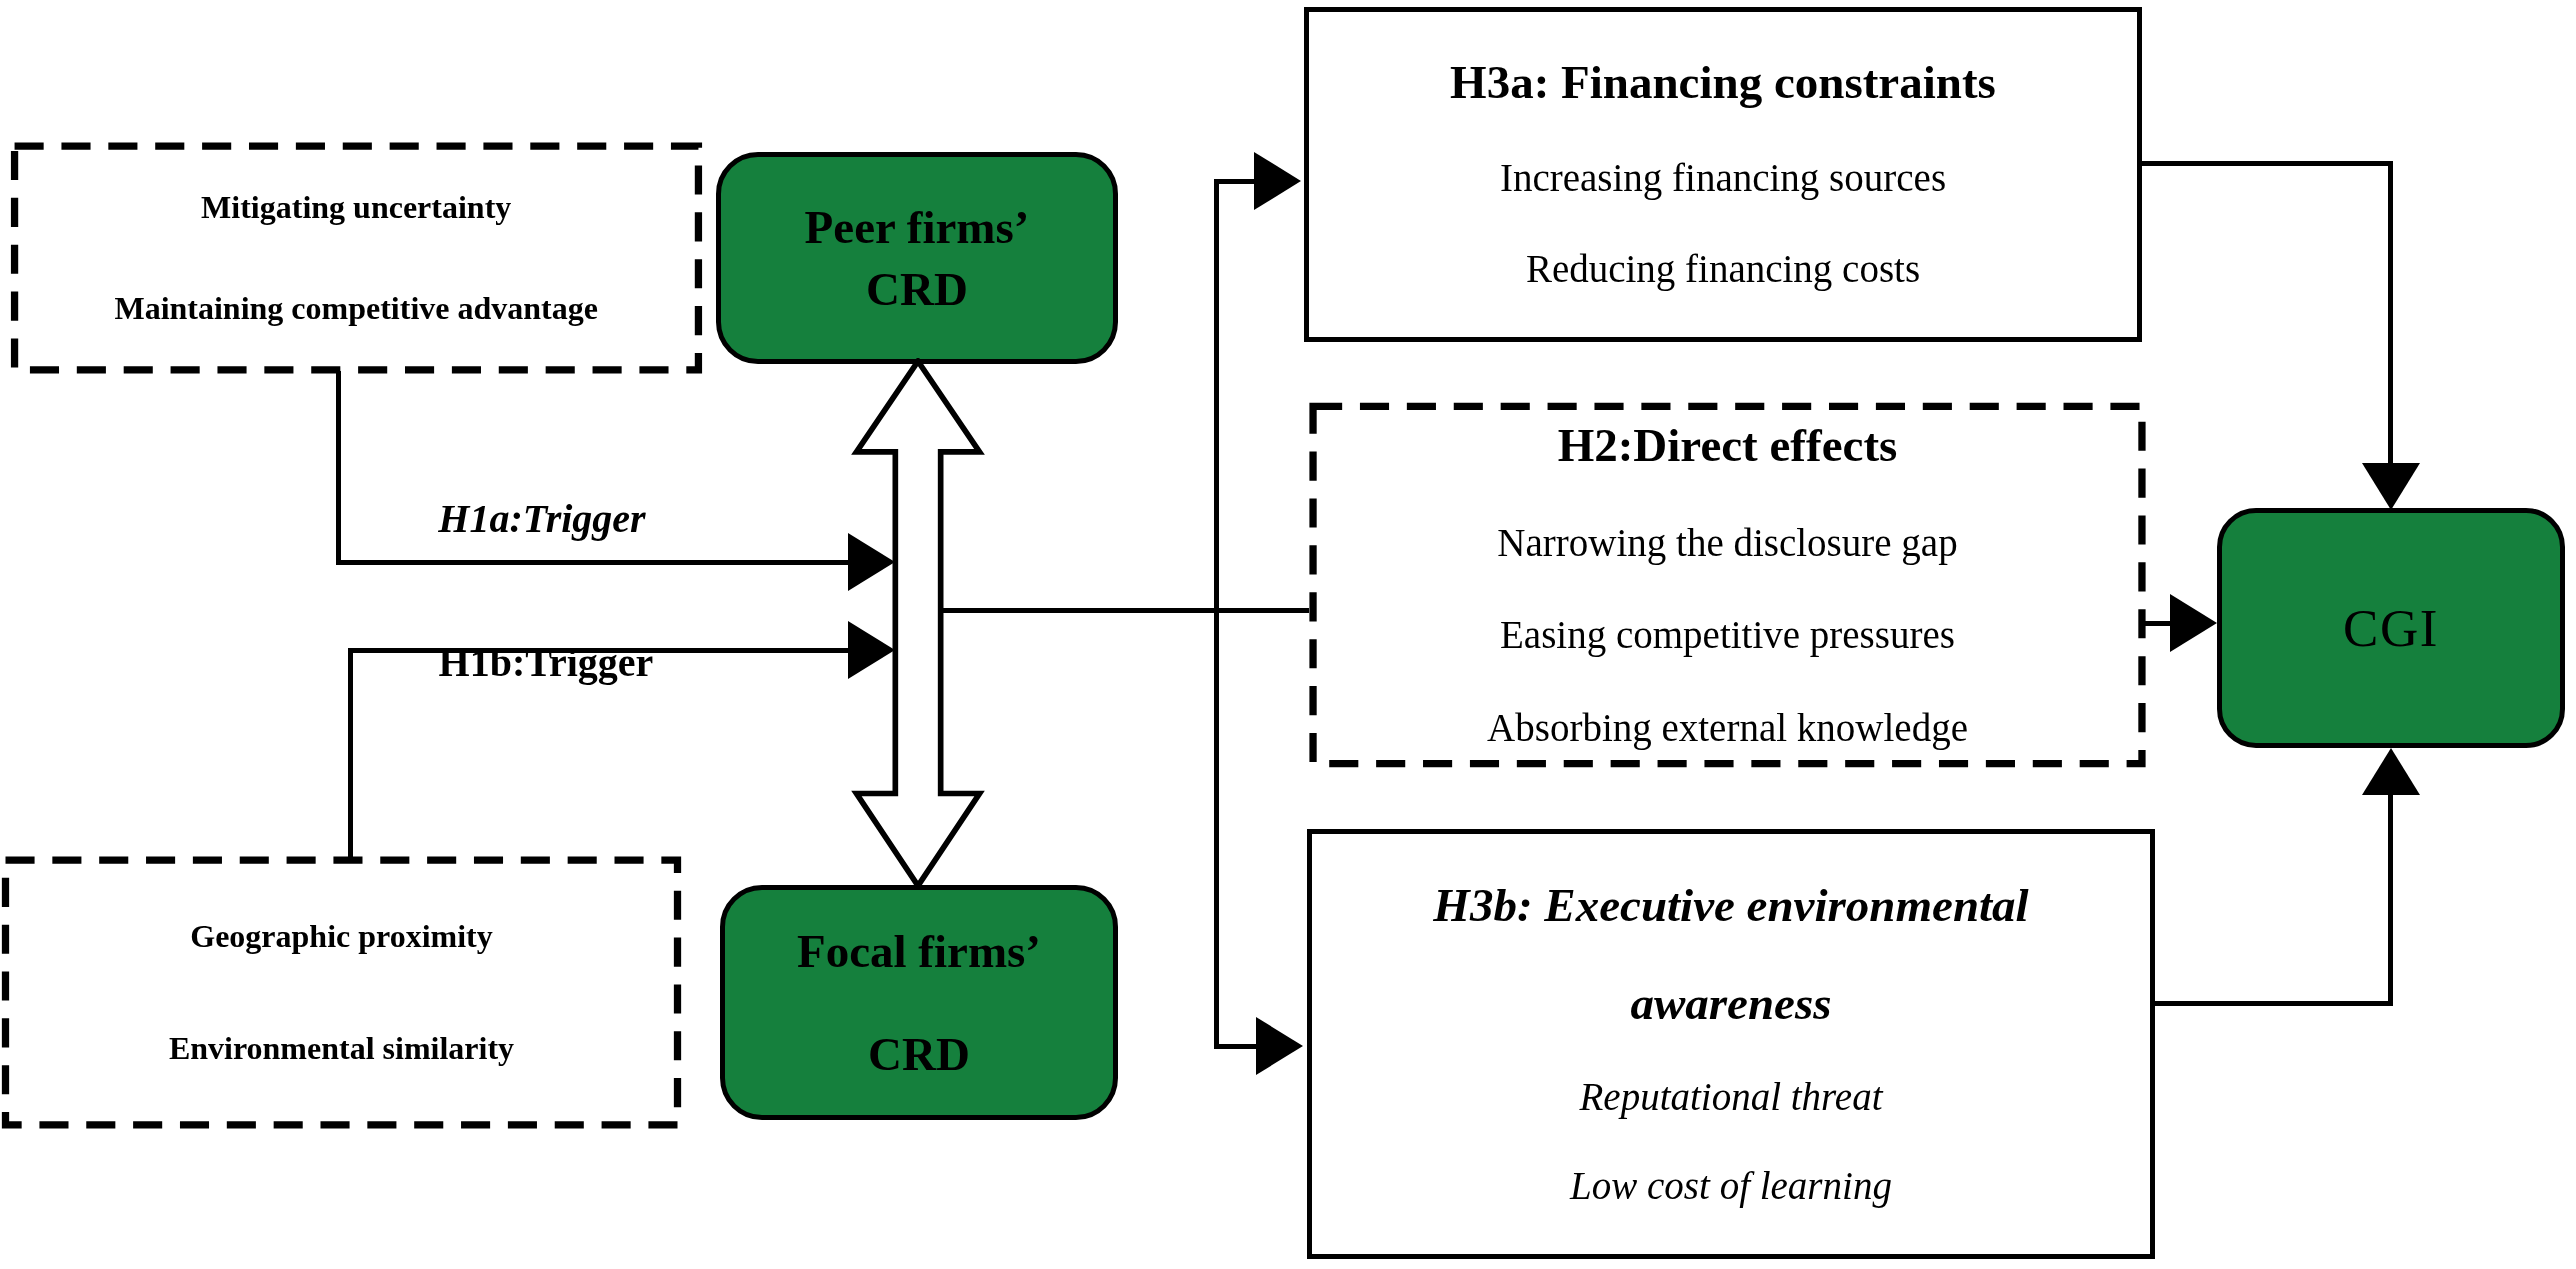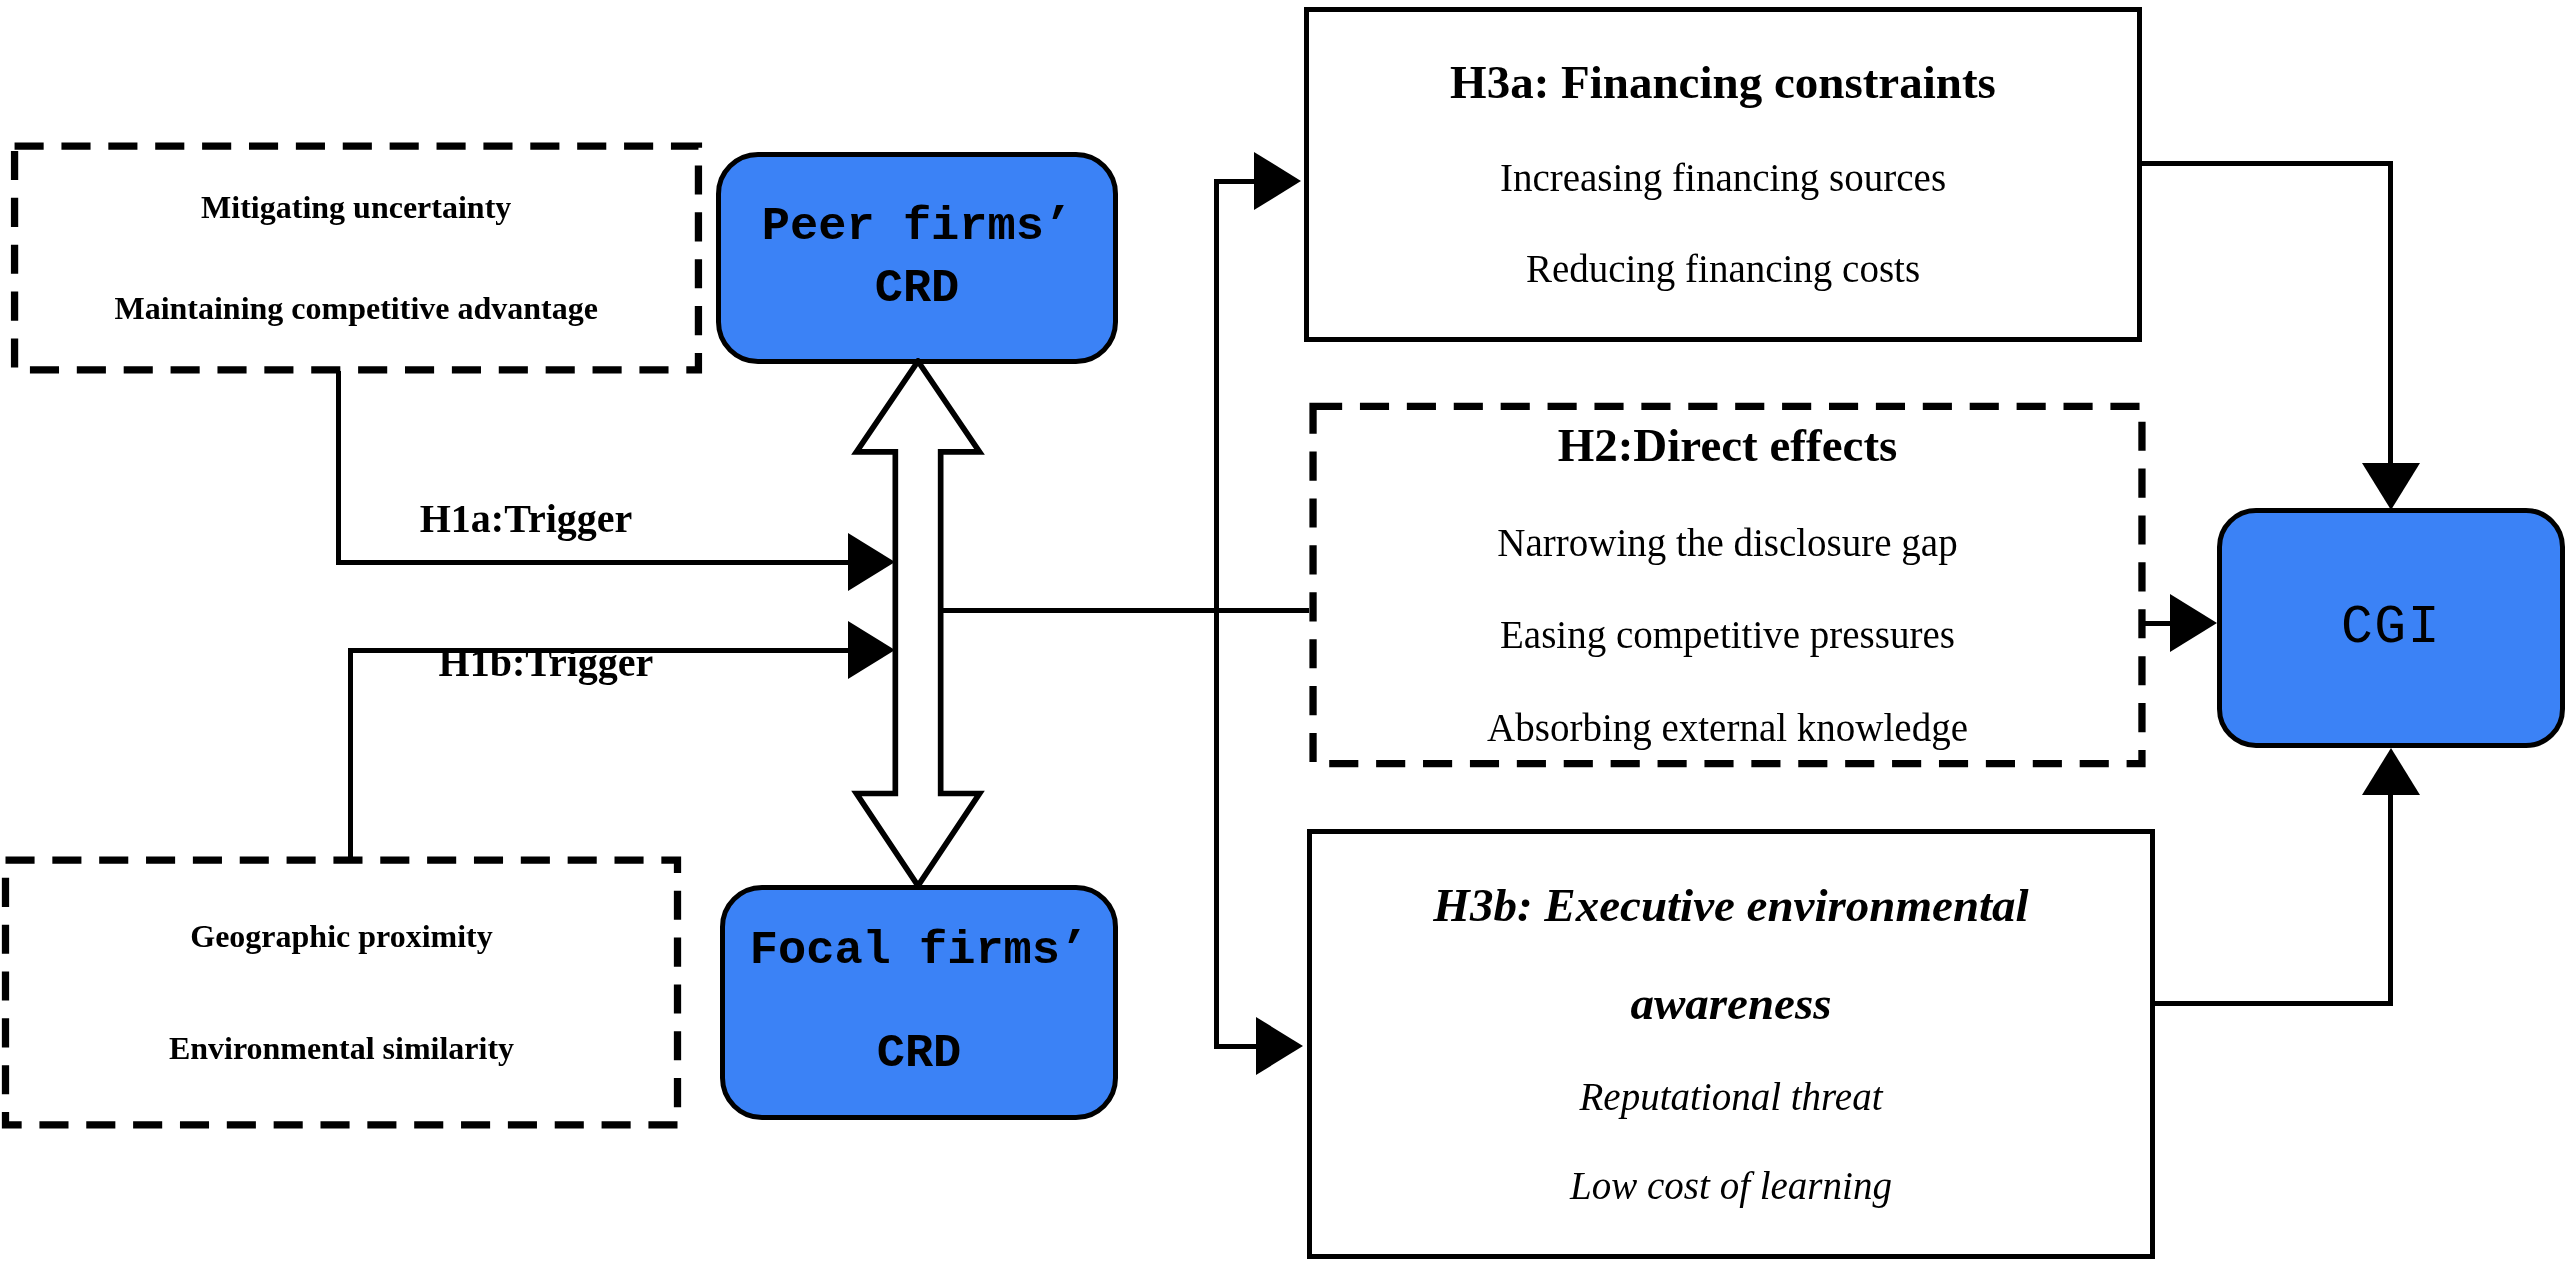--- a/index.html
+++ b/index.html
@@ -3,22 +3,22 @@
 <meta charset="utf-8">
 <style>
   html,body{margin:0;padding:0;background:#ffffff;}
   #canvas{
     position:relative;width:2576px;height:1269px;background:#ffffff;
     font-family:"Liberation Serif","DejaVu Serif",serif;color:#000;overflow:hidden;
   }
   
   .absbox{position:absolute;box-sizing:border-box;}
   .solidbox{border:5.7px solid #000;background:#fff;}
-  .roundbox{border:5.7px solid #000;border-radius:42px;background:#3b82f6;
-    display:flex;flex-direction:column;align-items:center;justify-content:center;text-align:center;font-family:Liberation Mono, monospace;}
+  .roundbox{border:5.7px solid #000;border-radius:42px;background:#15803d;
+    display:flex;flex-direction:column;align-items:center;justify-content:center;text-align:center;}
   .dashwrap{background:transparent;}
   .dashwrap > svg{position:absolute;left:0;top:0;}
   .content{position:absolute;left:0;top:0;right:0;bottom:0;
     display:flex;flex-direction:column;justify-content:space-around;align-items:center;text-align:center;}
   .t-title{font-weight:700;font-size:47px;line-height:1.1;}
   .t-item{font-weight:400;font-size:39px;line-height:1.1;}
   .t-left{font-weight:600;font-size:32px;line-height:1.1;}
   .t-crd{font-weight:700;font-size:47px;line-height:1.32;}
   .t-cgi{font-weight:400;font-size:53px;letter-spacing:1.6px;}
   .t-hlabel{position:absolute;font-weight:700;font-size:40px;text-align:center;}
@@ -66,21 +66,21 @@
     <div class="t-crd">CRD</div>
   </div>
 
   <svg style="position:absolute;left:841px;top:358px;" width="154" height="531" viewBox="0 0 190 656">
     <polygon points="95,4 171,116 123,116 123,538 171,538 95,652 19,538 67,538 67,116 19,116" fill="#ffffff" stroke="#000000" stroke-width="7"></polygon>
   </svg>
 
   <div class="vline" style="left:336px;top:371px;height:194px;"></div>
   <div class="hline" style="left:336px;top:560px;width:514px;"></div>
   <div class="arr arr-r" style="left:848px;top:533px;"></div>
-  <div class="t-hlabel" style="left:356px;top:495px;width:340px;">H1a:Trigger</div>
+  <div class="t-hlabel" style="left:372px;top:495px;width:340px;font-style:italic;">H1a:Trigger</div>
 
   <div class="hline" style="left:348px;top:648px;width:502px;"></div>
   <div class="arr arr-r" style="left:848px;top:621px;"></div>
   <div class="vline" style="left:348px;top:648px;height:212px;"></div>
   <div class="t-hlabel" style="left:376px;top:639px;width:340px;">H1b:Trigger</div>
 
   <div class="hline" style="left:938px;top:608px;width:371px;"></div>
   <div class="vline" style="left:1214px;top:179px;height:870px;"></div>
   <div class="hline" style="left:1214px;top:179px;width:42px;"></div>
   <div class="arr arr-r" style="left:1254px;top:152px;"></div>

